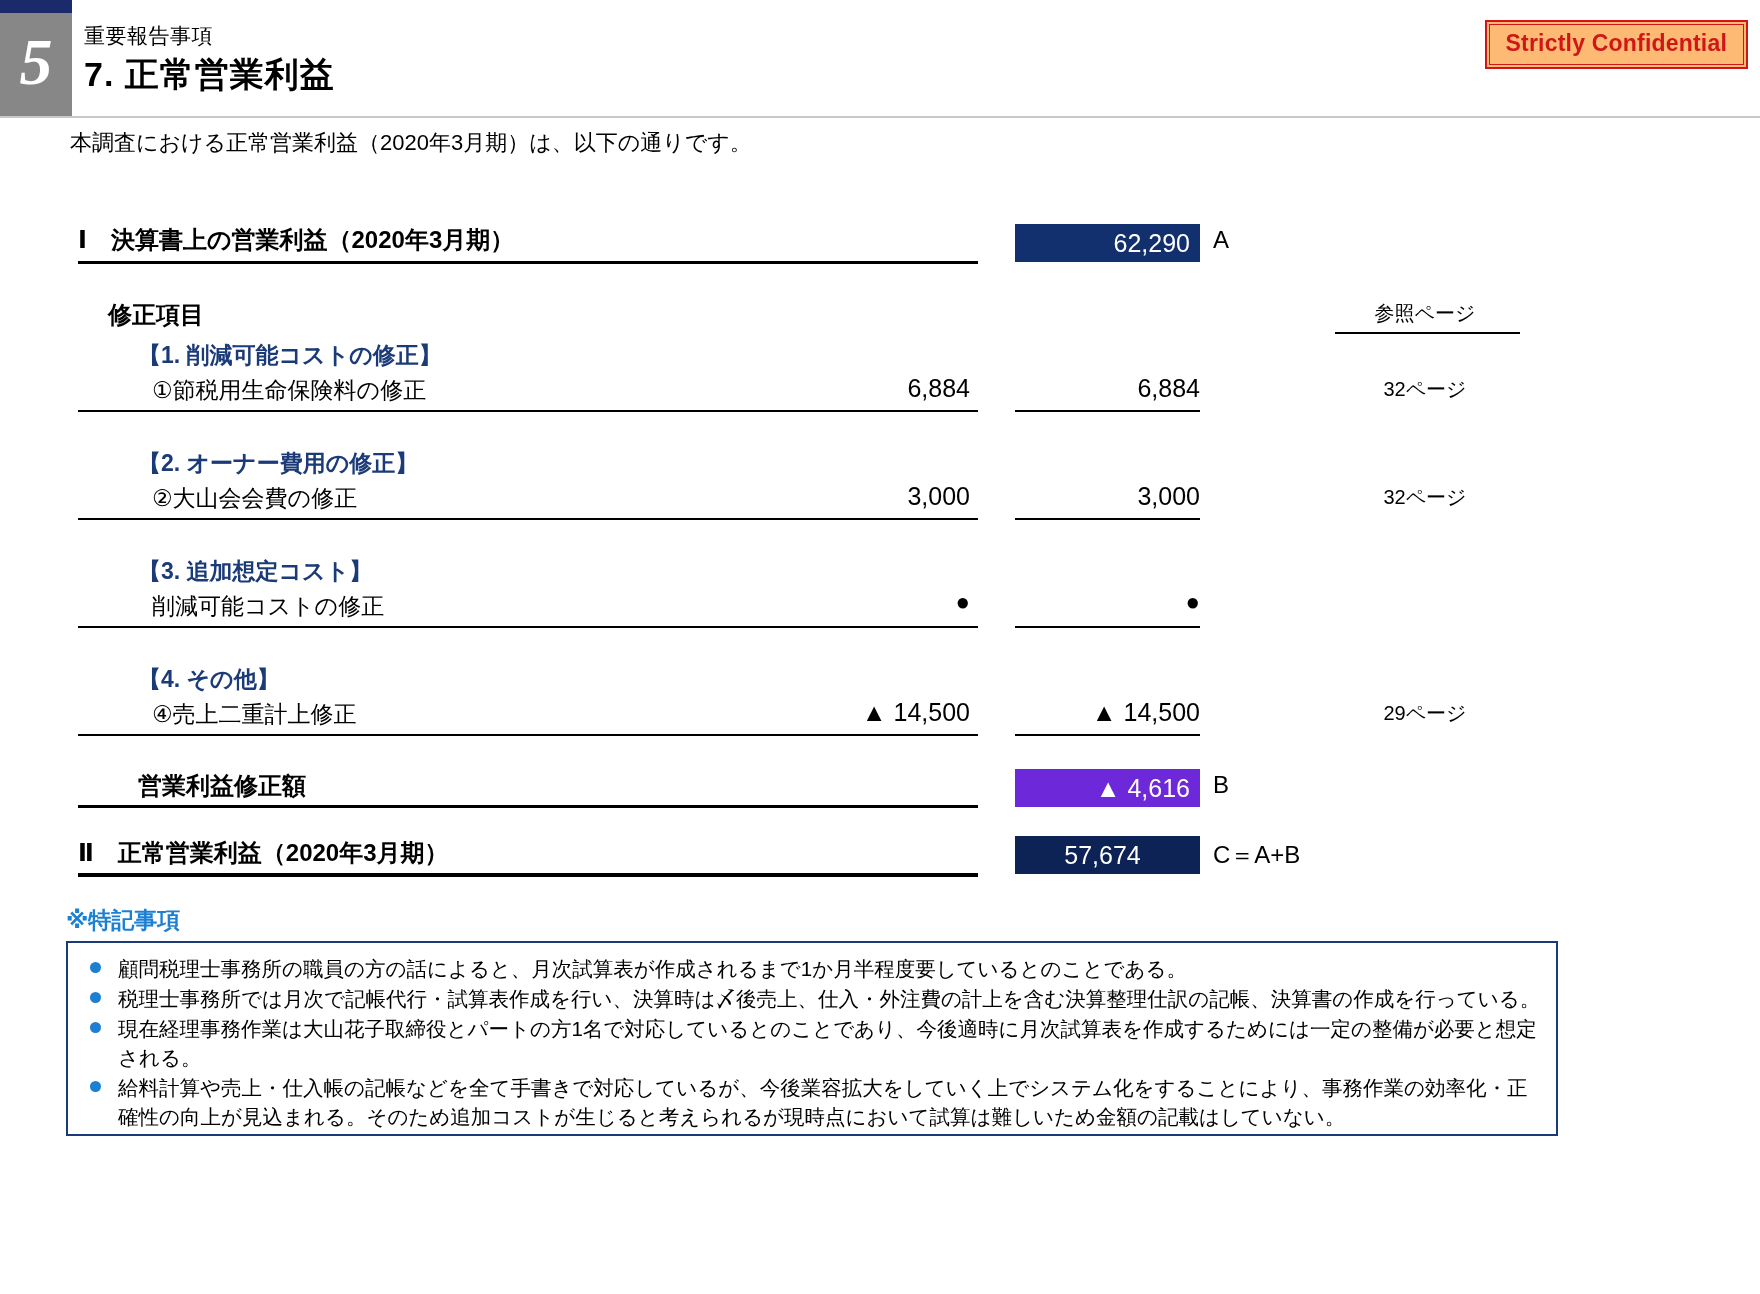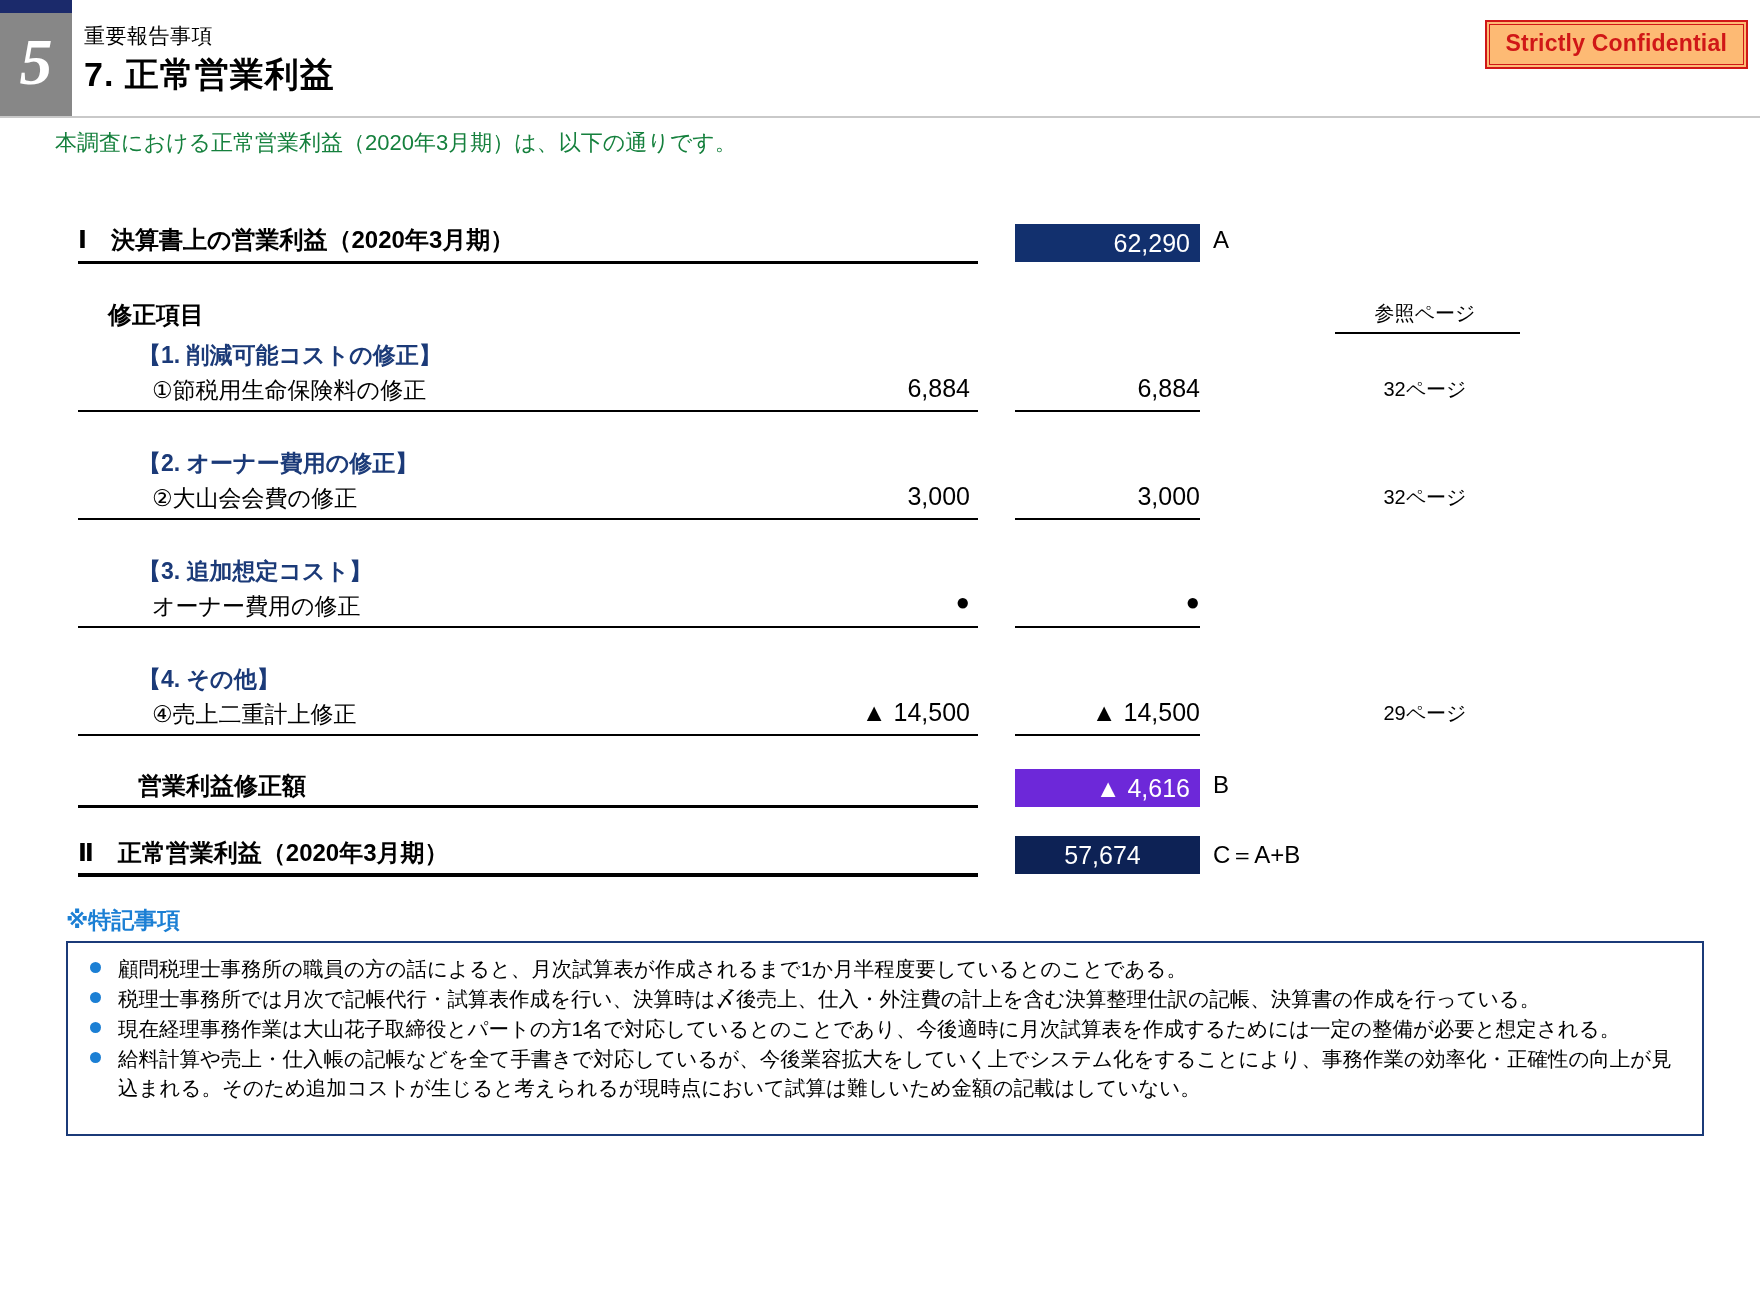--- a/index.html
+++ b/index.html
@@ -81,24 +81,24 @@
     color: #d01717;
     font-size: 23px;
     font-weight: bold;
     letter-spacing: 0.2px;
     white-space: nowrap;
   }
 
   
   .lead {
     position: absolute;
-    left: 55px;
+    left: 70px;
     top: 128px;
     font-size: 22px;
-    color: #15803d;
+    color: #000000;
   }
 
   
   .sheet {
     position: absolute;
     left: 0;
     top: 12px;
     width: 1760px;
     height: 1294px;
   }
@@ -198,21 +198,21 @@
     left: 66px;
     top: 905px;
     font-size: 23px;
     font-weight: bold;
     color: #1b7fd4;
   }
   .notes-box {
     position: absolute;
     left: 66px;
     top: 941px;
-    width: 1638px;
+    width: 1492px;
     height: 195px;
     border: 2px solid #1b3a78;
     box-sizing: border-box;
     background: #ffffff;
   }
   .notes-list {
     margin: 0;
     padding: 11px 14px 0 14px;
     list-style: none;
   }
@@ -270,21 +270,21 @@
 
   <div class="row lbl-heading" style="left:138px; top:436px;">【2. オーナー費用の修正】</div>
   <div class="row lbl-sub" style="left:152px; top:471px;">②大山会会費の修正</div>
   <div class="amt" style="left:700px; top:470px; width:270px;">3,000</div>
   <div class="uline uline-thin" style="left:78px; top:506px; width:900px;"></div>
   <div class="amt" style="left:1015px; top:470px; width:185px;">3,000</div>
   <div class="uline uline-thin" style="left:1015px; top:506px; width:185px;"></div>
   <div class="refval" style="left:1330px; top:472px; width:190px;">32ページ</div>
 
   <div class="row lbl-heading" style="left:138px; top:544px;">【3. 追加想定コスト】</div>
-  <div class="row lbl-sub" style="left:152px; top:579px;">オーナー費用の修正</div>
+  <div class="row lbl-sub" style="left:152px; top:579px;">削減可能コストの修正</div>
   <div class="dot" style="left:700px; top:576px; width:270px;">●</div>
   <div class="uline uline-thin" style="left:78px; top:614px; width:900px;"></div>
   <div class="dot" style="left:1015px; top:576px; width:185px;">●</div>
   <div class="uline uline-thin" style="left:1015px; top:614px; width:185px;"></div>
   <div class="refval" style="left:1330px; top:580px; width:190px;"></div>
 
   <div class="row lbl-heading" style="left:138px; top:652px;">【4. その他】</div>
   <div class="row lbl-sub" style="left:152px; top:687px;">④売上二重計上修正</div>
   <div class="amt" style="left:700px; top:686px; width:270px;">▲ 14,500</div>
   <div class="uline uline-thin" style="left:78px; top:722px; width:900px;"></div>

